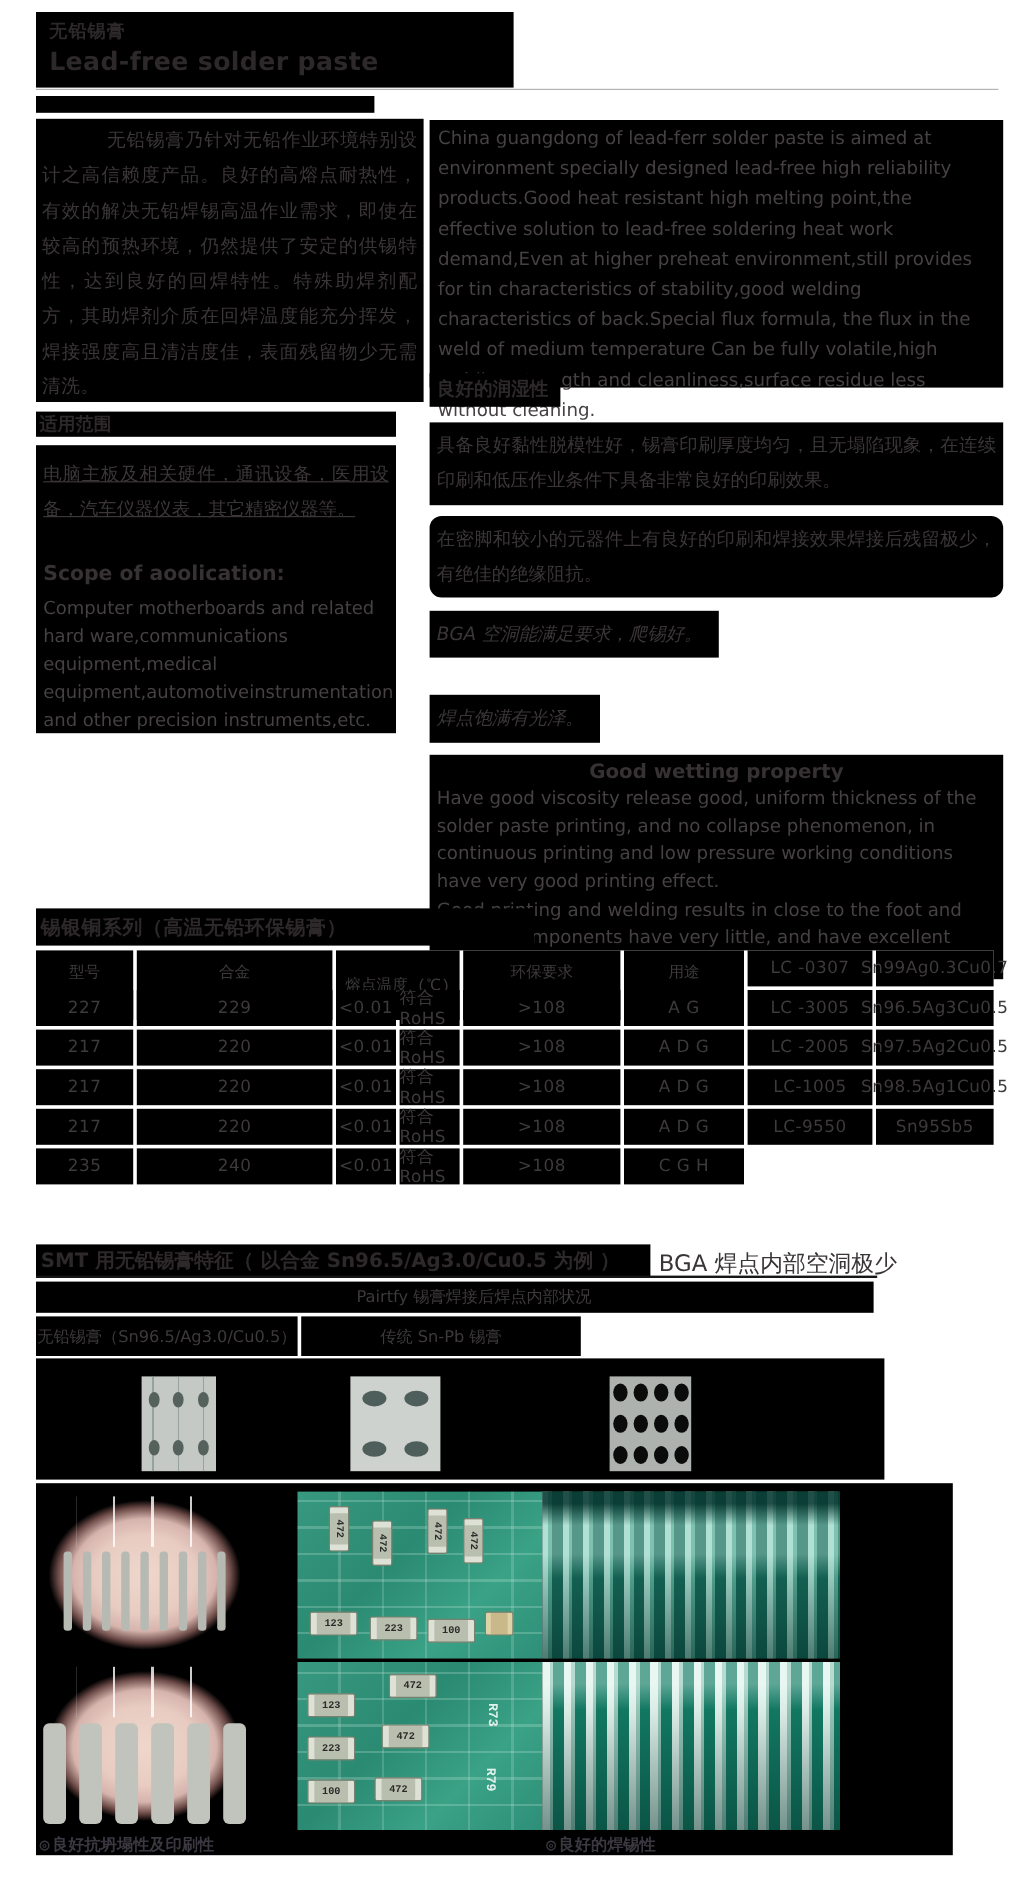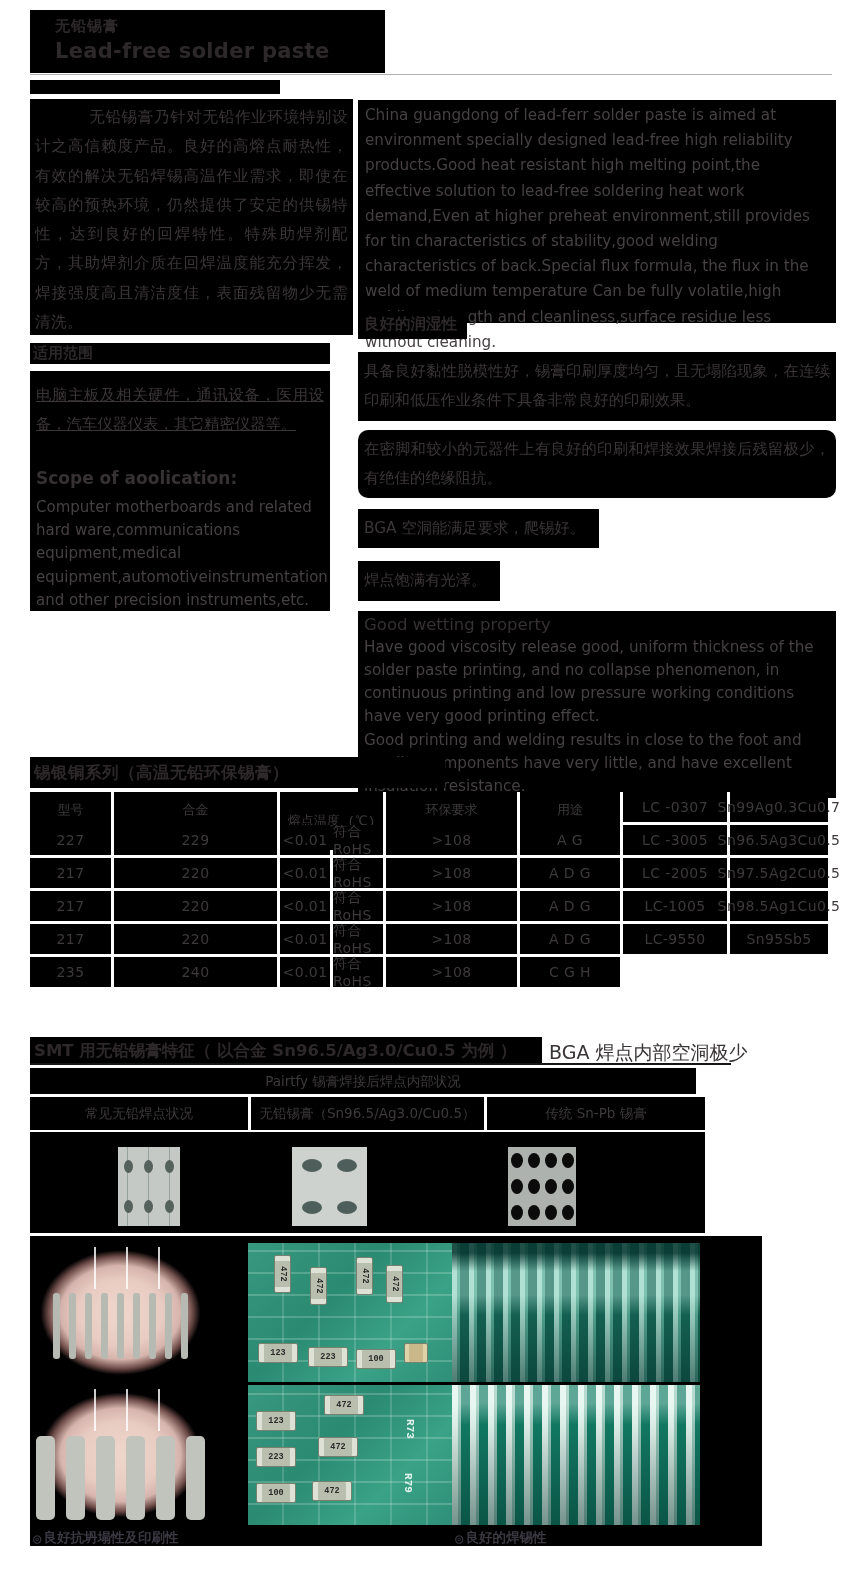--- a/index.html
+++ b/index.html
@@ -10,23 +10,23 @@
     --pcb-green:#2f917b;
     --pin-teal:#156354;
   }
   html,body{margin:0;padding:0;}
   body{
     width:859px;height:1581px;position:relative;background:#ffffff;
     font-family:"DejaVu Sans","Liberation Sans",sans-serif;
     overflow:hidden;
   }
   .abs{position:absolute;}
-  .blk{background:var(--block);}
-  
-  #title-block{left:30px;top:10px;width:355px;height:63px;box-sizing:border-box;padding:7px 0 0 25px;}
+  .blk{background:var(--block);padding-left:32px;}
+  
+  #title-block{left:30px;top:10px;width:398px;height:63px;box-sizing:border-box;padding:7px 0 0 11px;}
   .title-zh{font-size:15px;font-weight:bold;color:var(--head-text);letter-spacing:1px;}
   .title-en{font-size:21px;font-weight:bold;color:var(--head-text);margin-top:3px;letter-spacing:.3px;}
   #rule-top{left:30px;top:74px;width:802px;height:1px;background:#b3b3b3;}
   #title-underbar{left:30px;top:80px;width:250px;height:14px;}
   
   #intro-zh{left:30px;top:99px;width:323px;height:236px;box-sizing:border-box;padding:4px 5px;
     font-size:15.5px;line-height:29.3px;color:#3b3637;text-align:justify;text-indent:3.5em;letter-spacing:.5px;}
   #intro-en{left:358px;top:100px;width:478px;height:223px;box-sizing:border-box;padding:3px 7px;
     font-size:15.2px;line-height:25.2px;color:var(--en-text);}
   
@@ -35,23 +35,23 @@
   #scope-block{left:30px;top:371px;width:300px;height:240px;box-sizing:border-box;padding:10px 6px 0;}
   .scope-zh{font-size:15.3px;line-height:29.3px;color:#3b3637;text-align:justify;text-decoration:underline;}
   .scope-h-en{font-size:17px;font-weight:bold;color:#363132;margin-top:28px;}
   .scope-en{font-size:15px;line-height:23.4px;color:var(--en-text);margin-top:8px;}
   
   #wetting{left:358px;top:311px;width:478px;}
   .w-h-zh{display:table;white-space:nowrap;background:var(--block);padding:3px 10px 4px 6px;
     font-size:15.5px;font-weight:bold;color:var(--head-text);}
   .w-p{background:var(--block);box-sizing:border-box;width:478px;padding:5px 6px;
     font-size:15.3px;line-height:29.3px;color:#3b3637;text-align:justify;}
-  .w-p.short{display:table;white-space:nowrap;width:auto;padding-right:14px;}
+  .w-p.short{display:table;white-space:nowrap;width:auto;padding-right:14px;font-style:italic;}
   .w-en-block{background:var(--block);box-sizing:border-box;width:478px;padding:4px 6px 0;}
-  .w-h-en{font-size:16.5px;font-weight:normal;color:#363132;margin-bottom:2px;}
+  .w-h-en{font-size:16.5px;font-weight:bold;color:#363132;margin-bottom:2px;text-align:center;}
   .w-en{font-size:15.2px;line-height:23.2px;color:var(--en-text);}
   .w-en-line{display:table;white-space:nowrap;background:var(--block);padding:0 14px 2px 6px;
     font-size:15.2px;line-height:23.2px;color:var(--en-text);}
   
   #table-title{left:30px;top:757px;width:415px;height:31px;line-height:31px;padding-left:4px;box-sizing:border-box;
     font-size:16.5px;font-weight:bold;color:var(--head-text);letter-spacing:.5px;}
   #product-table{left:30px;top:792px;display:grid;
     grid-template-columns:81px 163px 50px 50px 131px 100px 104px 98px;
     grid-auto-rows:30px;gap:3px;background:#ffffff;}
   #product-table .th{height:58px;background:var(--block);display:flex;flex-direction:column;
@@ -140,21 +140,21 @@
   <div class="scope-zh">电脑主板及相关硬件，通讯设备，医用设备，汽车仪器仪表，其它精密仪器等。</div>
   <div class="scope-h-en">Scope of aoolication:</div>
   <div class="scope-en">Computer motherboards and related hard ware,communications equipment,medical equipment,automotiveinstrumentation and other precision instruments,etc.</div>
 </div>
 
 <div class="abs" id="wetting">
   <div class="w-h-zh">良好的润湿性</div>
   <div class="w-p" style="margin-top:13px;">具备良好黏性脱模性好，锡膏印刷厚度均匀，且无塌陷现象，在连续印刷和低压作业条件下具备非常良好的印刷效果。</div>
   <div class="w-p" style="margin-top:9px;border-radius:10px;">在密脚和较小的元器件上有良好的印刷和焊接效果焊接后残留极少，有绝佳的绝缘阻抗。</div>
   <div class="w-p short" style="margin-top:11px;">BGA 空洞能满足要求，爬锡好。</div>
-  <div class="w-p short" style="margin-top:13px;">焊点饱满有光泽。</div>
+  <div class="w-p short" style="margin-top:31px;">焊点饱满有光泽。</div>
   <div class="w-en-block" style="margin-top:10px;">
     <div class="w-h-en">Good wetting property</div>
     <div class="w-en">Have good viscosity release good, uniform thickness of the solder paste printing, and no collapse phenomenon, in continuous printing and low pressure working conditions have very good printing effect.</div>
     <div class="w-en">Good printing and welding results in close to the foot and smaller components have very little, and have excellent insulation resistance.</div>
   </div>
   <div class="w-en-line">BGA hole can meet the requirements, good to climb.</div>
   <div class="w-en-line">The solder joint is full of luster.</div>
 </div>
 
 <div class="abs blk" id="table-title">锡银铜系列（高温无铅环保锡膏）</div>
@@ -224,21 +224,20 @@
   <div class="td">&gt;108</div>
   <div class="td">C G H</div>
 </div>
 
 <div class="abs blk" id="smt-title">SMT 用无铅锡膏特征（ 以合金 Sn96.5/Ag3.0/Cu0.5 为例 ）</div>
 <div class="abs" id="smt-note">BGA 焊点内部空洞极少</div>
 <div class="abs" id="smt-line"></div>
 <div class="abs blk" id="smt-subtitle">Pairtfy 锡膏焊接后焊点内部状况</div>
 
 <div class="abs" id="photo-cols">
-  <div class="pc">常见无铅焊点状况</div>
   <div class="pc">无铅锡膏（Sn96.5/Ag3.0/Cu0.5）</div>
   <div class="pc">传统 Sn-Pb 锡膏</div>
 </div>
 
 <div class="abs blk" id="xray-band">
   <div class="xray" id="xray1">
     <span class="dot"></span>
       <span class="dot"></span>
       <span class="dot"></span>
     <span class="dot"></span>

